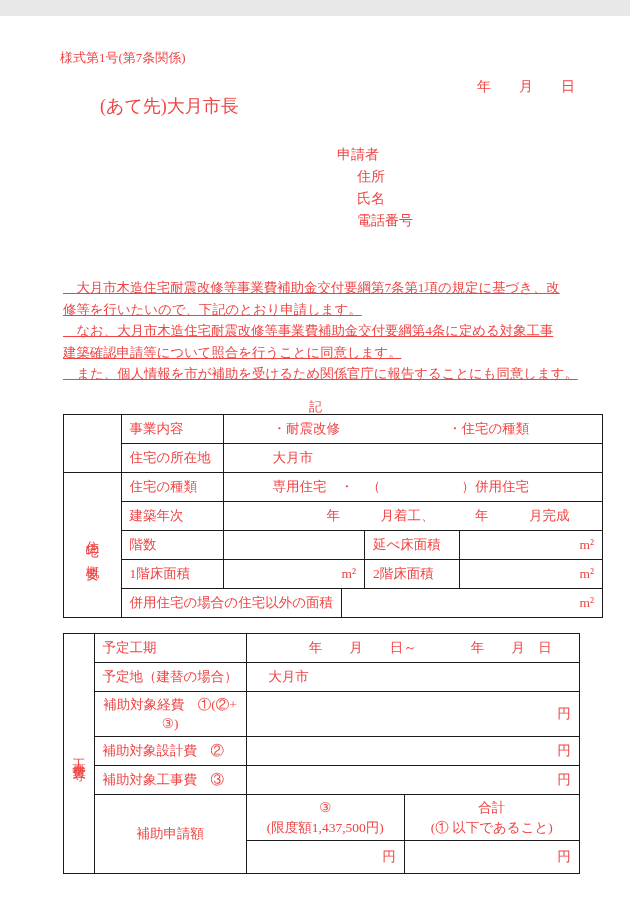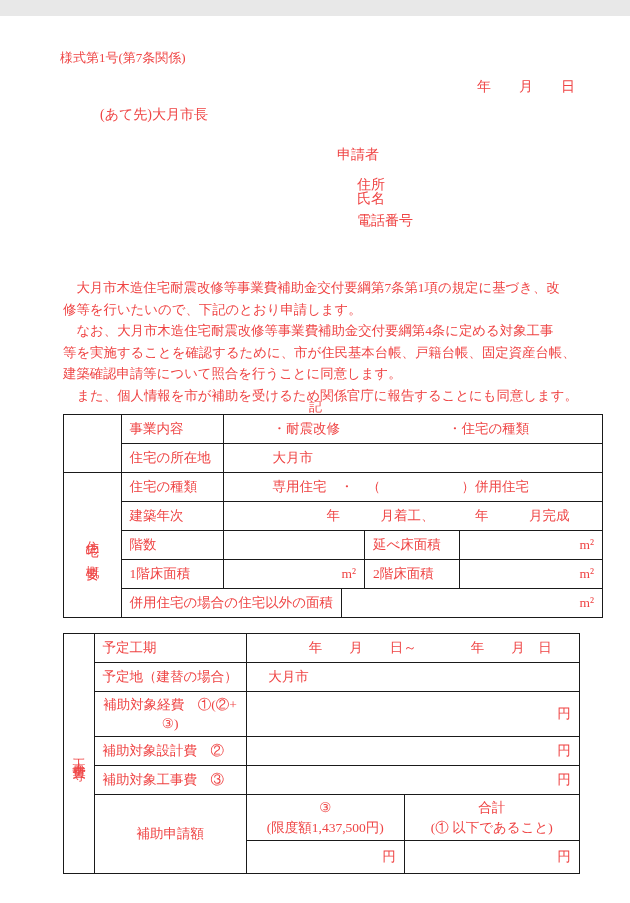--- a/index.html
+++ b/index.html
@@ -10,27 +10,27 @@
     height: 903px;
     margin: 16px auto;
     background: #ffffff;
     font-family: "Liberation Serif", "DejaVu Serif", serif;
     color: #ef4444;
     overflow: hidden;
   }
   .abs { position: absolute; white-space: nowrap; }
   .form-number { left: 60px; top: 33px; font-size: 13px; }
   .date-line   { left: 477px; top: 62px; font-size: 14px; }
-  .addressee   { left: 100px; top: 90px; font-size: 14px; }
+  .addressee   { left: 100px; top: 78px; font-size: 18px; }
   .applicant-label { left: 337px; top: 130px; font-size: 14px; }
-  .fld-address { left: 357px; top: 160px; font-size: 14px; }
+  .fld-address { left: 357px; top: 152px; font-size: 14px; }
   .fld-name    { left: 357px; top: 174px; font-size: 14px; }
   .fld-phone   { left: 357px; top: 196px; font-size: 14px; }
   .doc-title   { left: 63px; top: 226px; width: 505px; text-align: center; font-size: 13.5px; letter-spacing: 0.5px; }
-  .body-text   { left: 63px; top: 261px; width: 520px; font-size: 13.4px; line-height: 21.5px; }
+  .body-text   { left: 63px; top: 261px; width: 520px; font-size: 13.4px; line-height: 21.5px; text-decoration: underline; }
   .body-text div { white-space: nowrap; }
   .note-mark   { left: 63px; top: 382px; width: 505px; text-align: center; font-size: 13px; }
 
   table.frm {
     position: absolute;
     left: 63px;
     border-collapse: collapse;
     table-layout: fixed;
     font-size: 13.5px;
   }
@@ -74,21 +74,20 @@
   <div class="abs applicant-label">申請者</div>
   <div class="abs fld-address">住所</div>
   <div class="abs fld-name">氏名</div>
   <div class="abs fld-phone">電話番号</div>
 
 
   <div class="abs body-text">
     <div>　大月市木造住宅耐震改修等事業費補助金交付要綱第7条第1項の規定に基づき、改</div>
     <div>修等を行いたいので、下記のとおり申請します。</div>
     <div>　なお、大月市木造住宅耐震改修等事業費補助金交付要綱第4条に定める対象工事</div>
-    <div>等を実施することを確認するために、市が住民基本台帳、戸籍台帳、固定資産台帳、</div>
     <div>建築確認申請等について照合を行うことに同意します。</div>
     <div>　また、個人情報を市が補助を受けるため関係官庁に報告することにも同意します。</div>
   </div>
 
   <div class="abs note-mark">記</div>
 
   <table class="frm t1">
     <colgroup>
       <col style="width:29px">
         <col style="width:100px">

